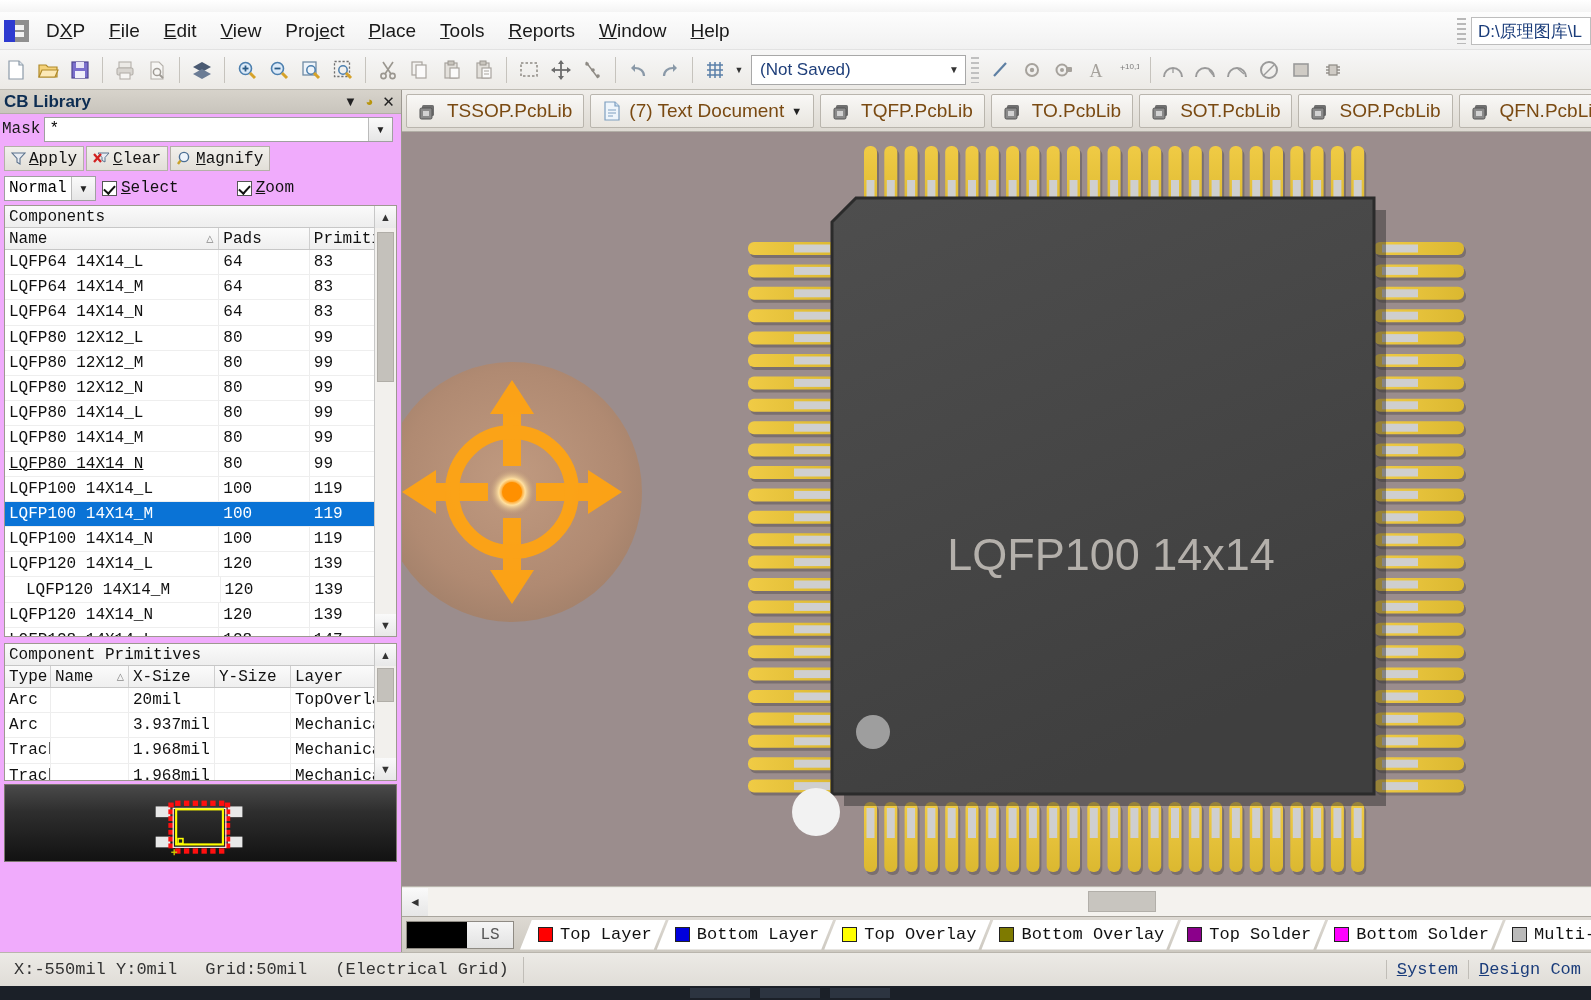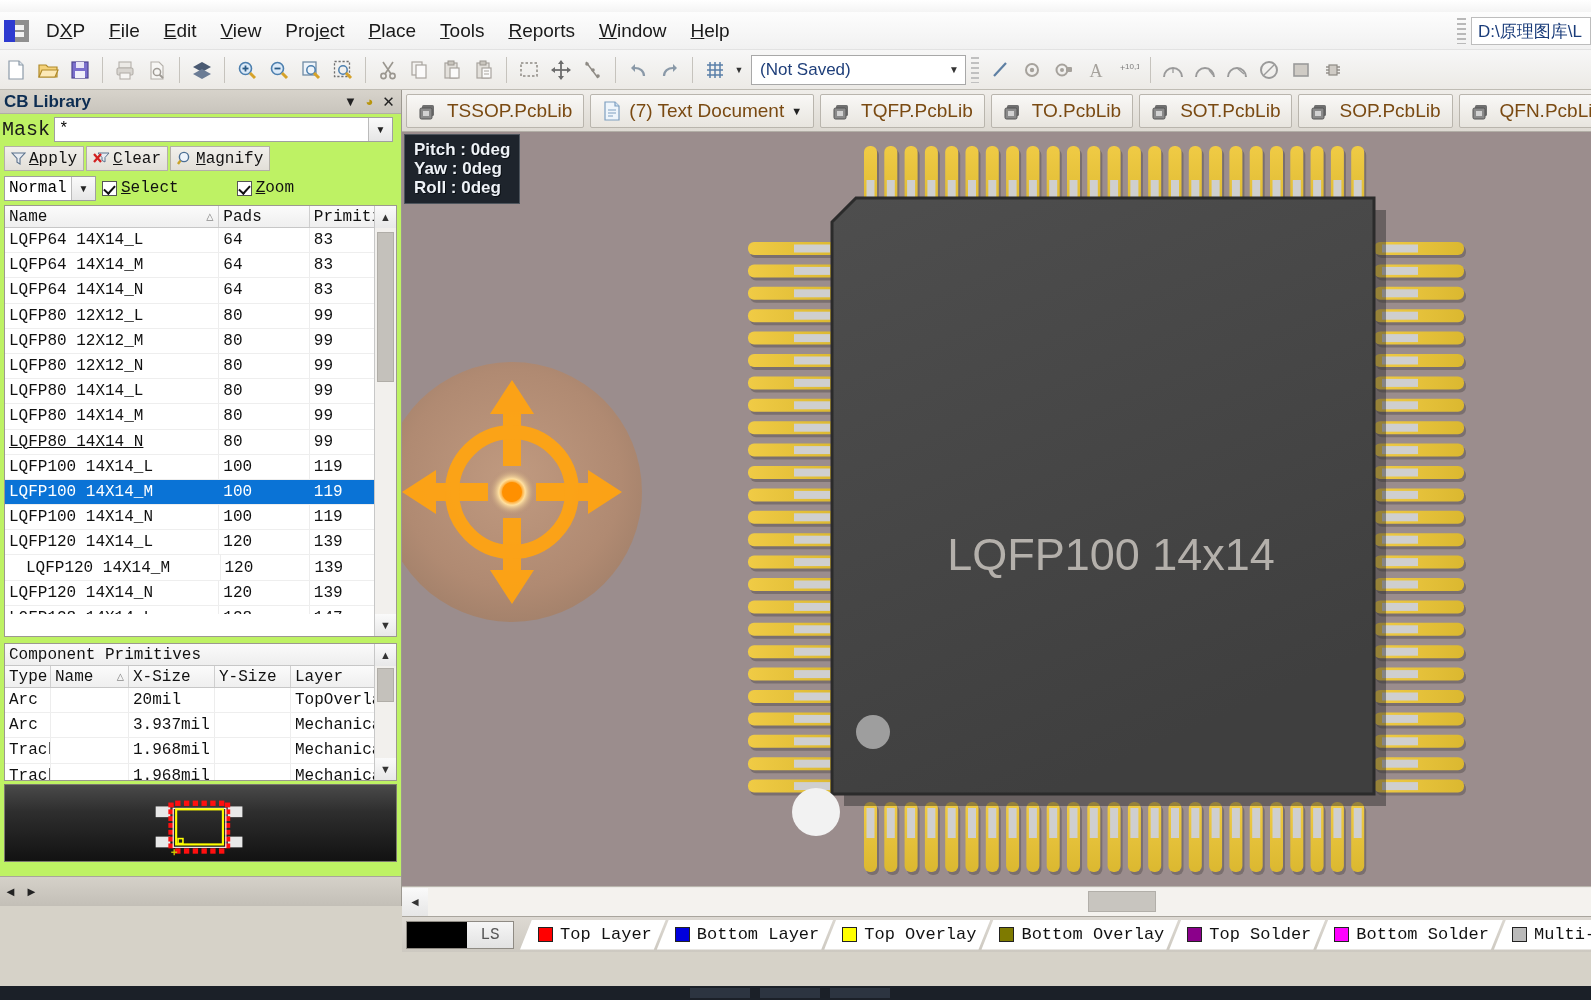--- a/index.html
+++ b/index.html
@@ -84,40 +84,40 @@
   }
   .combo-notsaved .arrow { width:18px; text-align:center; font-size:10px; color:#333; }
   .tb-dropdown-arrow { width:16px; height:30px; display:flex; align-items:center; justify-content:center; font-size:9px; color:#333; flex:none;}
   .gripvert {
     width: 8px; height: 26px; flex:none; margin: 0 5px;
     background-image: repeating-linear-gradient(to bottom, #c0c0c0 0 2px, transparent 2px 5px);
   }
 
   
   .leftpanel {
-    position: absolute; left: 0; top: 90px; width: 402px; height: 816px;
-    background: #bef264; border-right: 1px solid #9c9890;
+    position: absolute; left: 0; top: 90px; width: 402px; height: 910px;
+    background: #f0abfc; border-right: 1px solid #9c9890;
   }
   .panel-title {
     height: 24px; background: linear-gradient(#d7d3cb, #c9c5bd);
     display: flex; align-items: center; padding: 0 4px;
     border-bottom: 1px solid #b2aea6;
   }
   .panel-title .ttl {
     font-size: 17px; font-weight: bold; color: #0d2d52; flex: 1;
     font-family: "Liberation Sans", sans-serif;
   }
   .panel-title .ic { width: 17px; text-align:center; font-size: 13px; color:#222; margin-left:2px;}
   .panel-title .pin { color:#b8950c; }
   .panel-title .cls { color:#222; font-size:15px; }
 
   .maskrow {
     display:flex; align-items:center; height: 30px; padding: 2px 8px 2px 2px; gap: 4px;
   }
-  .maskrow .lbl { font-size: 20px; color:#1a1a1a; font-family: "Liberation Mono", monospace; }
+  .maskrow .lbl { font-size: 16px; color:#1a1a1a; font-family: "Liberation Mono", monospace; }
   .maskbox {
     flex:1; height: 25px; background:#fff; border:1px solid #a0a0a0;
     display:flex; align-items:center;
   }
   .maskbox input {
     flex:1; border:none; outline:none; height: 100%;
     font-size: 16px; padding: 0 4px; font-family: "Liberation Mono", monospace; color:#000;
     background: transparent;
   }
   .maskbox .dd {
@@ -621,20 +621,21 @@
         <span class="chkbox"></span>
         <span><span class="u">S</span><span>elect</span></span>
       </div>
       <div class="chk" style="margin-left:52px;">
         <span class="chkbox"></span>
         <span><span class="u">Z</span><span>oom</span></span>
       </div>
     </div>
 
     <div class="grid-wrap" style="height:432px;">
+      <div class="grid-head">Components</div>
       <div class="grid-cols" id="comp-cols">
           <div class="c" style="width: 250px;">
             <span style="flex:1">Name</span>
             <span style="font-size:12px;padding-right:5px;color:#888">△</span>
           </div>
           <div class="c" style="width: 105px;">
             <span style="flex:1">Pads</span>
           </div>
           <div class="c" style="width: 100px;">
             <span style="flex:1">Primitives</span>
@@ -925,25 +926,20 @@
               <rect x="2" y="7" width="12" height="11" rx="1.5" fill="#8a8a8a" stroke="#555" stroke-width="1"></rect>
               <rect x="5" y="10" width="6" height="5" fill="#d2d2d2"></rect>
             </svg>
           </span>
           <span>QFN.PcbLib</span>
         </div>
       </div>
 
     <div class="view3d">
 
-      <div class="hud">
-        <div>Pitch : 0deg</div>
-        <div>Yaw  : 0deg</div>
-        <div>Roll : 0deg</div>
-      </div>
 
       <svg width="100%" height="100%" viewBox="0 0 1189 754" preserveAspectRatio="none">
         <defs>
           <radialGradient id="discg" cx="50%" cy="45%" r="60%">
             <stop offset="0%" stop-color="#c09a80"></stop>
             <stop offset="70%" stop-color="#b08a72"></stop>
             <stop offset="100%" stop-color="#a07f69"></stop>
           </radialGradient>
           <linearGradient id="goldg" x1="0" y1="0" x2="0" y2="1">
             <stop offset="0%" stop-color="#f0cb45"></stop>
@@ -1355,20 +1351,36 @@
           <span class="sq" style="background: rgb(255, 0, 255);"></span>
           <span>Bottom Solder</span>
         </div>
         <div class="ltab">
           <span class="sq" style="background: rgb(185, 185, 185);"></span>
           <span>Multi-Layer</span>
         </div>
       </div>
   </div>
 
+  <div class="statusbar">
+    <span class="seg">X:-550mil Y:0mil</span>
+    <span class="seg">Grid:50mil</span>
+    <span class="seg">(Electrical Grid)</span>
+    <span class="divider"></span>
+    <span class="sb-right">
+      <span class="sb-btn">
+          <span class="u">S</span>
+          <span>ystem</span>
+        </span>
+      <span class="sb-btn">
+          <span class="u">D</span>
+          <span>esign Com</span>
+        </span>
+    </span>
+  </div>
 
   <div class="taskbar">
     <div class="it" style="left:690px; width:60px;"></div>
     <div class="it" style="left:760px; width:60px;"></div>
     <div class="it" style="left:830px; width:60px;"></div>
   </div>
 
 </div>
 
 </body></html>

